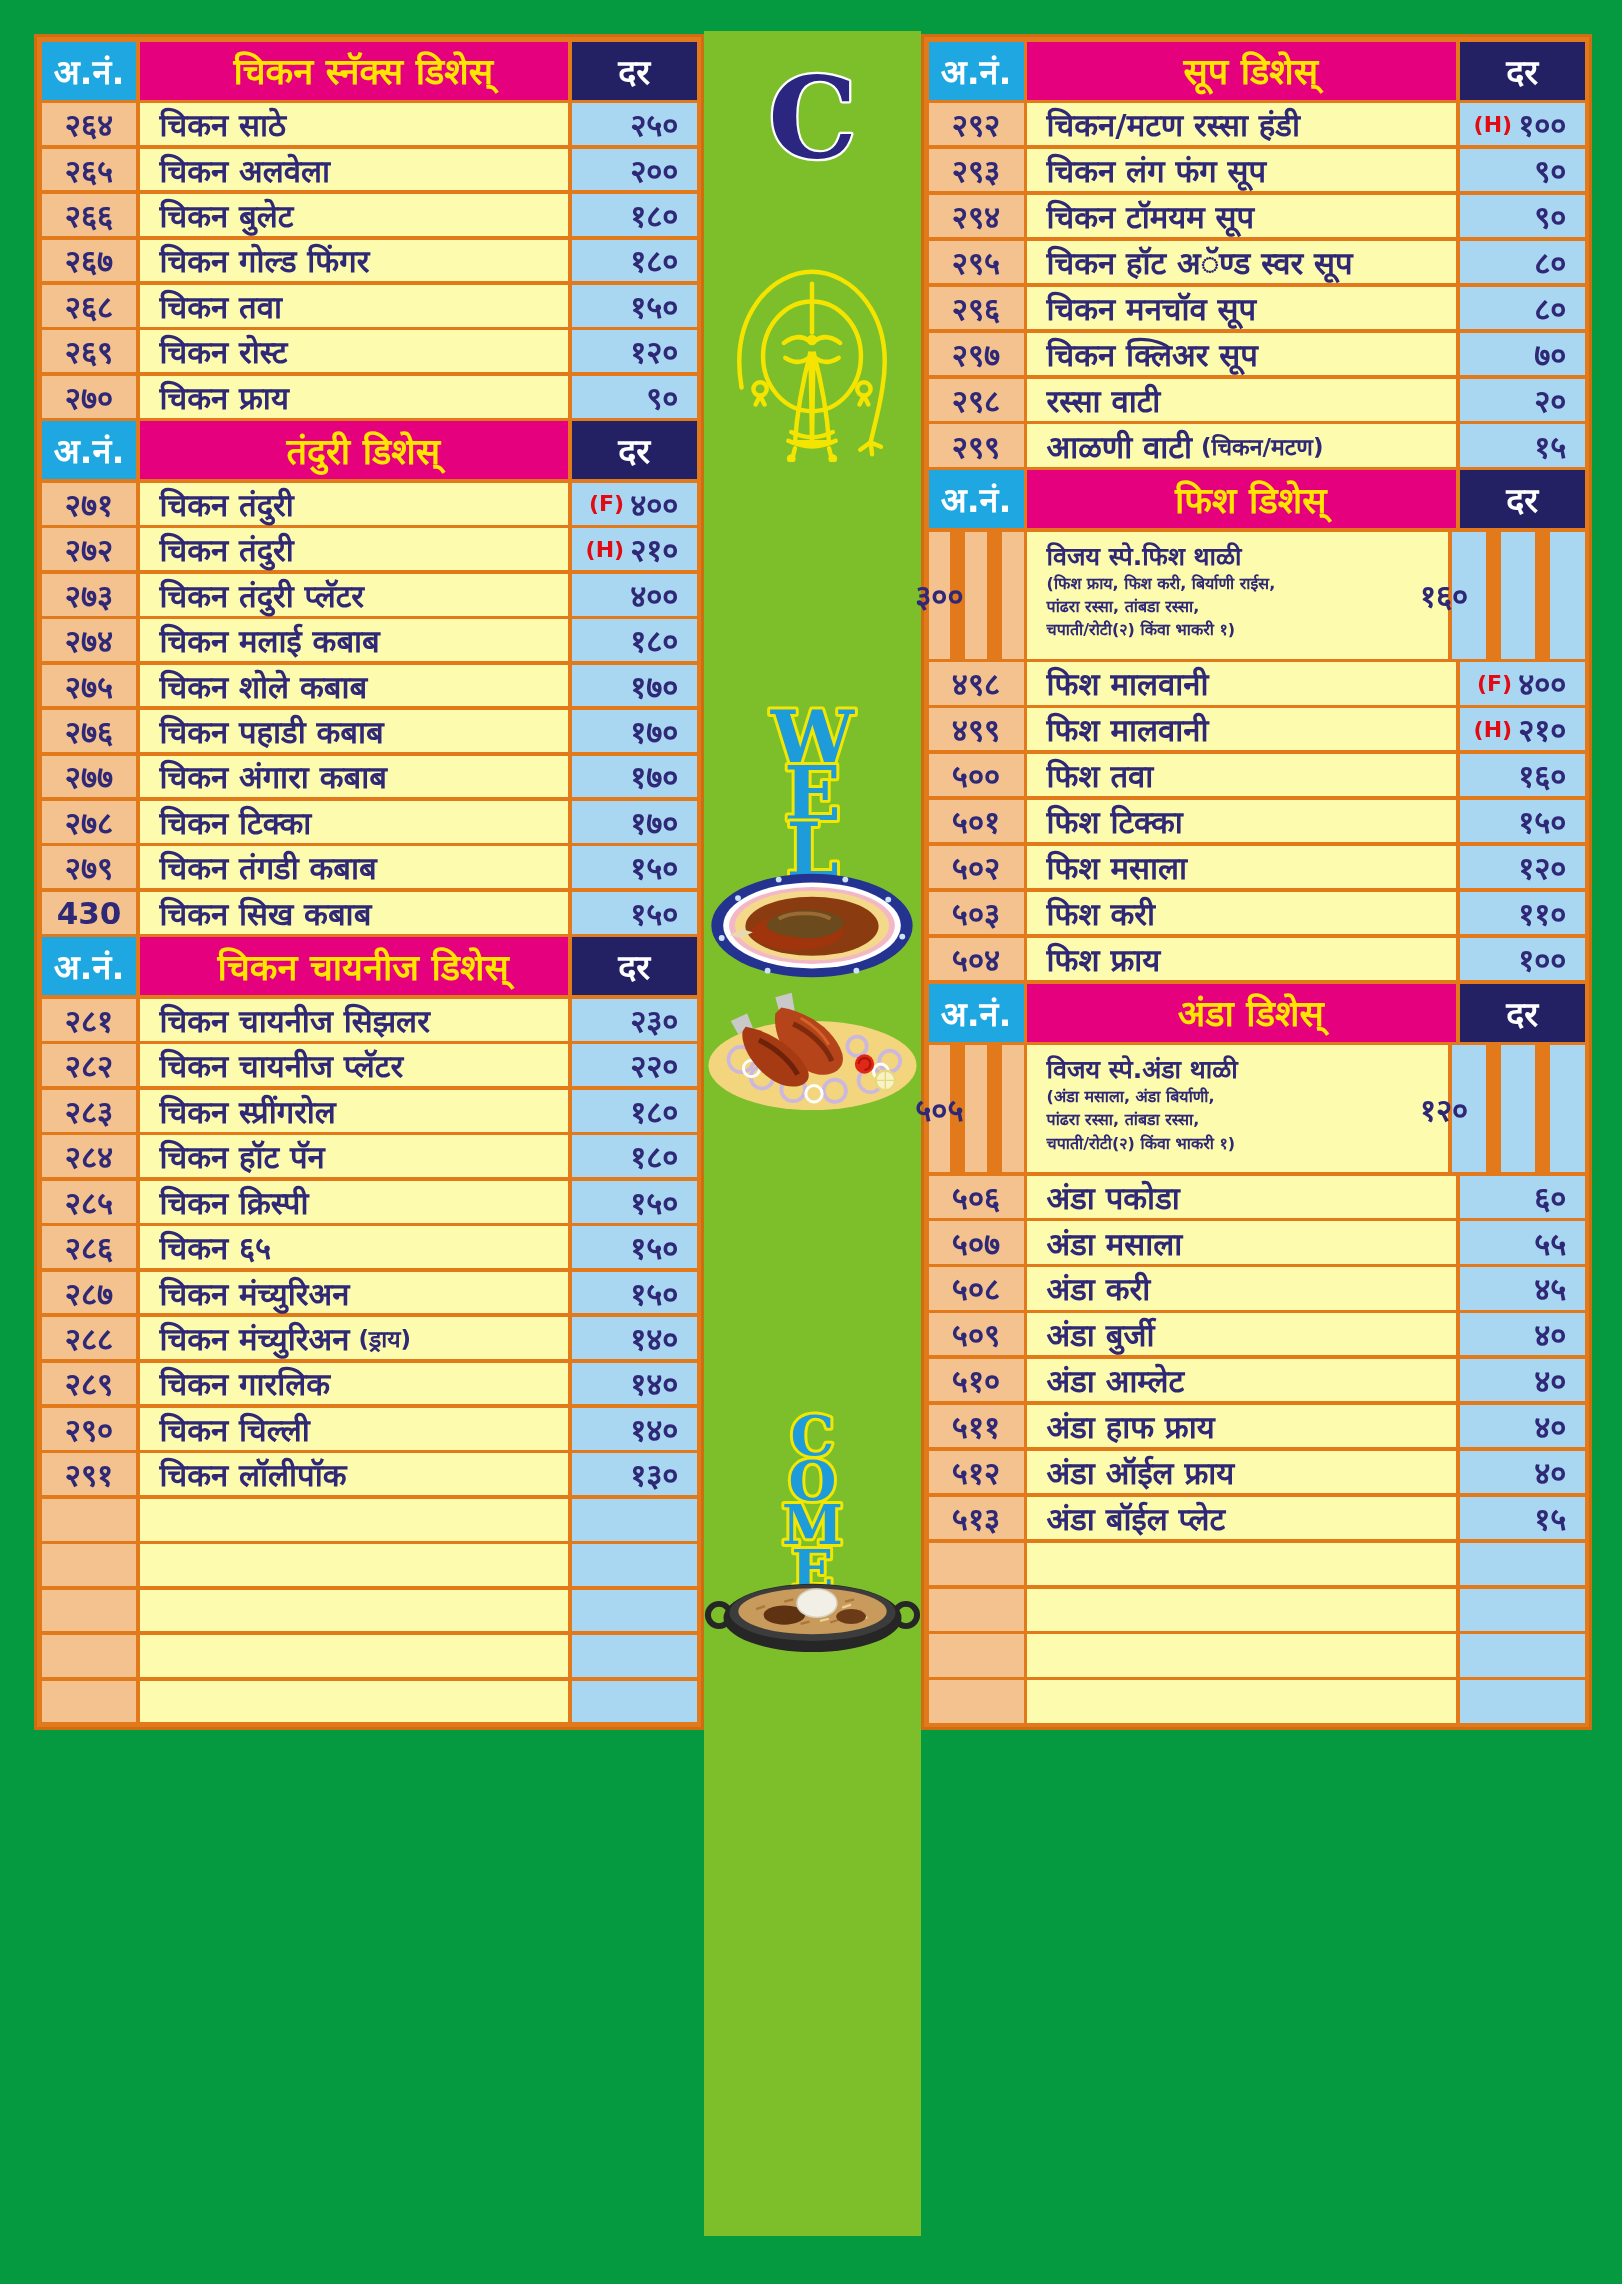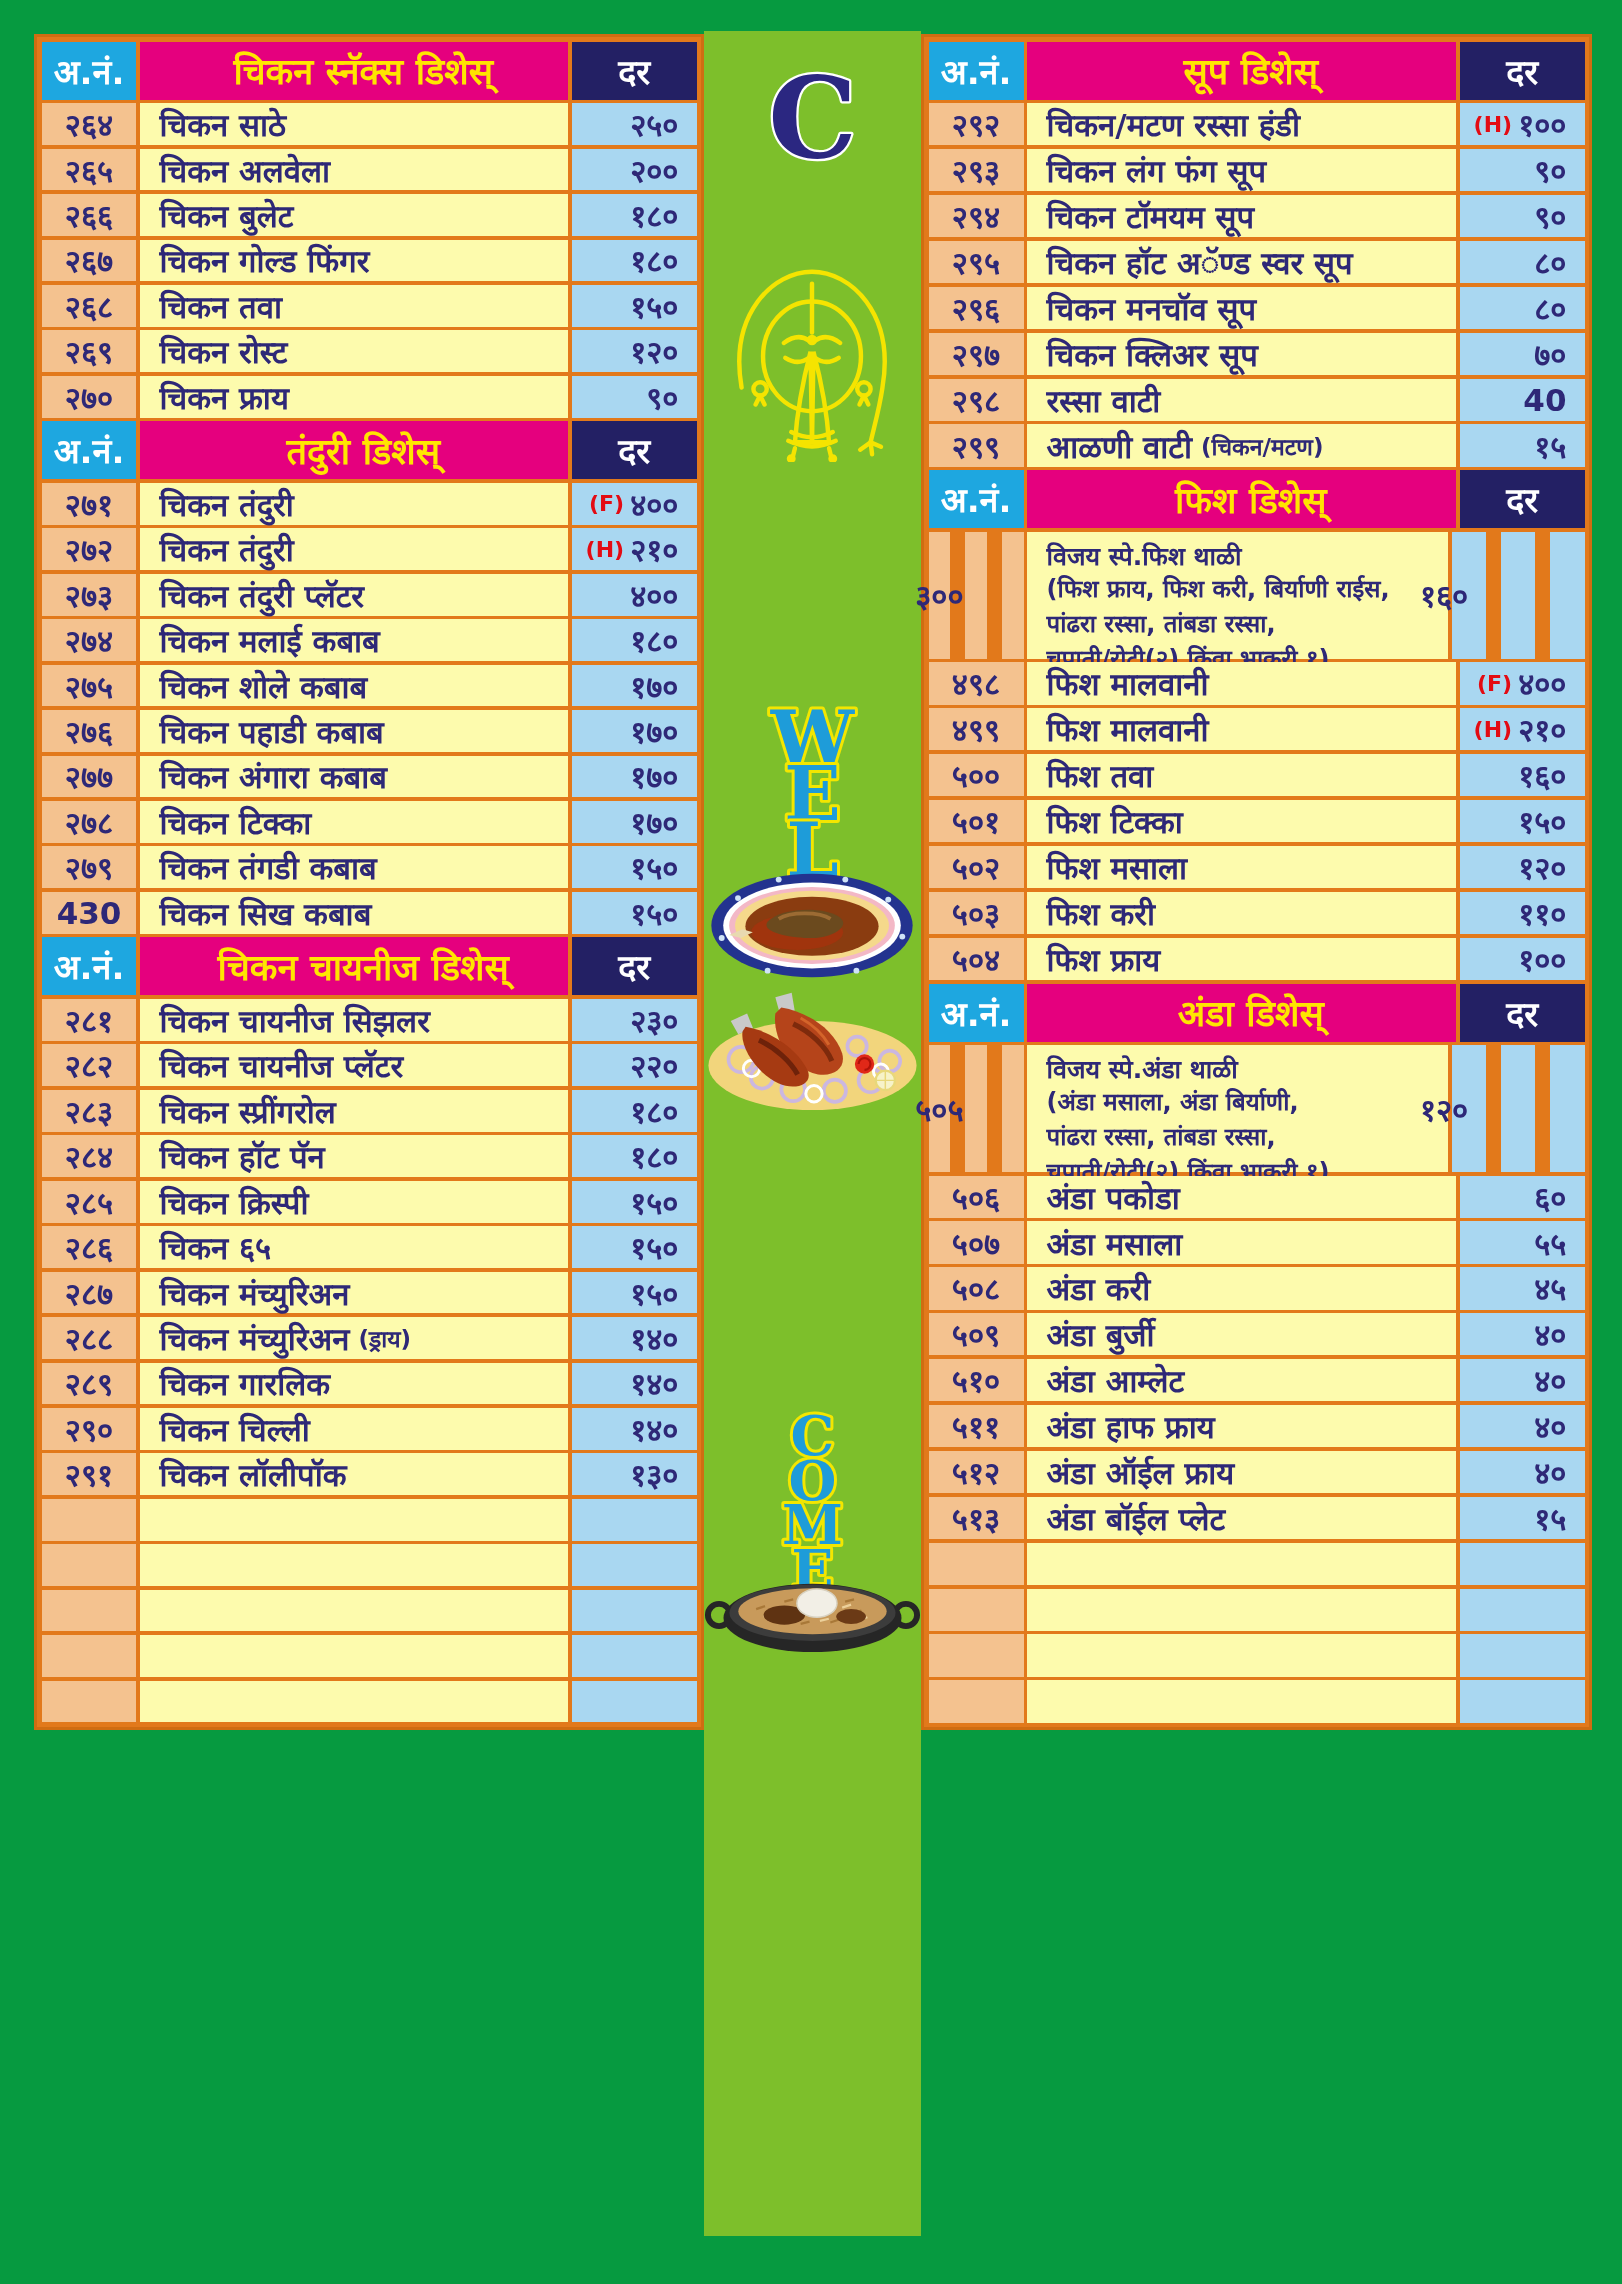--- a/index.html
+++ b/index.html
@@ -24,21 +24,21 @@
   .h-no{background:#1ea7e0;color:#ffffff;font-size:34px;justify-content:center;padding-left:0;}
   .h-title{background:#e5007e;color:#ffe500;font-size:36px;justify-content:center;padding-left:18px;}
   .h-rate{background:#232064;color:#ffffff;font-size:34px;justify-content:center;padding-right:0;}
   .rate-pre{color:#e30b13;font-size:22px;font-weight:bold;margin-right:6px;}
   .name-suf{font-size:23px;margin-left:9px;}
   .block-side{flex:0 0 14.5%;display:flex;flex-direction:row;gap:15px;}
   .block-side .cell{flex:1 1 0;width:100%;}
   .block-side .rate-cell{flex-basis:auto;}
   .block-name{flex-direction:column;align-items:flex-start;justify-content:flex-start;padding-top:6px;}
   .block-title{font-size:25px;}
-  .block-desc{font-size:24px;line-height:1.45;font-weight:bold;}
+  .block-desc{font-size:16px;line-height:1.45;font-weight:bold;}
   
   .strip{position:absolute;left:704px;top:31px;width:217px;height:2205px;background:#7dbf2b;}
   .strip svg{position:absolute;left:0;}
   .strip text{font-family:"DejaVu Serif",serif;font-weight:bold;text-anchor:middle;
               paint-order:stroke;stroke-linejoin:round;}
   .c-top text{fill:#2b2781;stroke:#ffffff;stroke-width:6px;font-size:150px;}
   .wel text,.come text{fill:#1e9cd9;stroke:#f3e600;stroke-width:8px;}
   .wel text{font-size:100px;}
   .come text{font-size:74px;}
 </style>
@@ -513,21 +513,21 @@
         <div class="cell rate-cell">
           <span>७०</span>
         </div>
       </div>
       <div class="t-row">
         <div class="cell no-cell">२९८</div>
         <div class="cell name-cell">
           <span>रस्सा वाटी</span>
         </div>
         <div class="cell rate-cell">
-          <span>40</span>
+          <span>२०</span>
         </div>
       </div>
       <div class="t-row">
         <div class="cell no-cell">२९९</div>
         <div class="cell name-cell">
           <span>आळणी वाटी</span>
           <span class="name-suf">(चिकन/मटण)</span>
         </div>
         <div class="cell rate-cell">
           <span>१५</span>

